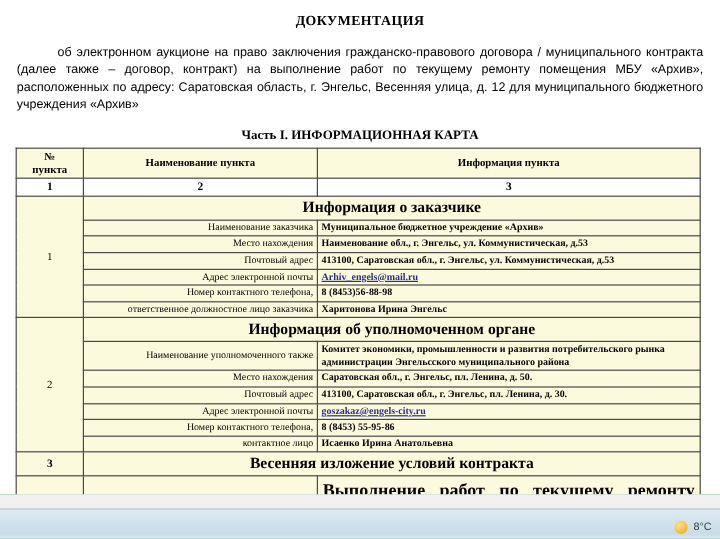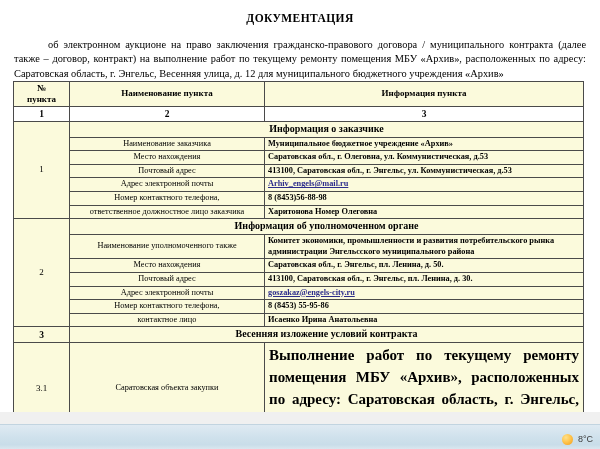--- a/index.html
+++ b/index.html
@@ -42,21 +42,21 @@
     margin: 12px 0 0 0;
     font-family: "Liberation Serif", serif;
   }
 
   .doc-subtitle {
     margin: 14px 14px 0 14px;
     font-size: 10.4px;
     line-height: 1.38;
     text-align: justify;
     text-indent: 34px;
-    font-family: Liberation Serif, serif;
+    font-family: Liberation Sans, sans-serif;
   }
 
   .part-heading {
     text-align: center;
     font-size: 10.8px;
     font-weight: bold;
     margin: 12px 0 4px 0;
     font-family: "Liberation Serif", serif;
   }
 
@@ -94,29 +94,29 @@
     background: #ffffff;
     text-align: center;
     font-weight: bold;
     font-size: 9.5px;
     padding: 1px 3px;
   }
 
   td.section-head {
     text-align: center;
     font-weight: bold;
-    font-size: 10px;
+    font-size: 13px;
   }
   td.idx {
     text-align: center;
     font-size: 9px;
     vertical-align: middle;
   }
   td.idx.bold { font-weight: bold; font-size: 9.5px; }
-  td.namecell { text-align: center; }
+  td.namecell { text-align: right; }
   td.contcell { text-align: left; font-weight: bold; }
 
   td.contcell.justify {
     text-align: justify;
     font-weight: bold;
     font-size: 15px;
     line-height: 1.45;
     padding: 2px 4px;
   }
 
@@ -171,20 +171,21 @@
 <body>
 
 <div id="viewport">
 
   <div id="page">
 
     <div class="doc-title">ДОКУМЕНТАЦИЯ</div>
 
     <div class="doc-subtitle">об электронном аукционе на право заключения гражданско-правового договора / муниципального контракта (далее также – договор, контракт) на выполнение работ по текущему ремонту помещения МБУ «Архив», расположенных по адресу: Саратовская область, г. Энгельс, Весенняя улица, д. 12 для муниципального бюджетного учреждения «Архив»</div>
 
+    <div class="part-heading">Часть I. ИНФОРМАЦИОННАЯ  КАРТА</div>
 
     <table class="info-card">
       <colgroup>
         <col class="c-num">
         <col class="c-name">
         <col class="c-cont">
       </colgroup>
       <thead>
         <tr>
           <th class="numhdr">
@@ -205,39 +206,39 @@
         <tr>
           <td class="idx" rowspan="7">1</td>
           <td class="section-head" colspan="2">Информация о заказчике</td>
         </tr>
         <tr>
           <td class="namecell">Наименование заказчика</td>
           <td class="contcell">Муниципальное бюджетное учреждение «Архив»</td>
         </tr>
         <tr>
           <td class="namecell">Место нахождения</td>
-          <td class="contcell">Саратовская обл., г. Олеговна, ул. Коммунистическая, д.53</td>
+          <td class="contcell">Наименование обл., г. Энгельс, ул. Коммунистическая, д.53</td>
         </tr>
         <tr>
           <td class="namecell">Почтовый адрес</td>
           <td class="contcell">413100, Саратовская обл., г. Энгельс, ул. Коммунистическая, д.53</td>
         </tr>
         <tr>
           <td class="namecell">Адрес электронной почты</td>
           <td class="contcell">
             <a class="mail" href="#">Arhiv_engels@mail.ru</a>
           </td>
         </tr>
         <tr>
           <td class="namecell">Номер контактного телефона,</td>
           <td class="contcell">8 (8453)56-88-98</td>
         </tr>
         <tr>
           <td class="namecell">ответственное должностное лицо заказчика</td>
-          <td class="contcell">Харитонова Номер Олеговна</td>
+          <td class="contcell">Харитонова Ирина Энгельс</td>
         </tr>
 
         <tr>
           <td class="idx" rowspan="7">2</td>
           <td class="section-head" colspan="2">Информация об уполномоченном органе</td>
         </tr>
         <tr>
           <td class="namecell">Наименование уполномоченного также</td>
           <td class="contcell two-line">
             <span>Комитет экономики, промышленности и развития потребительского рынка</span>

